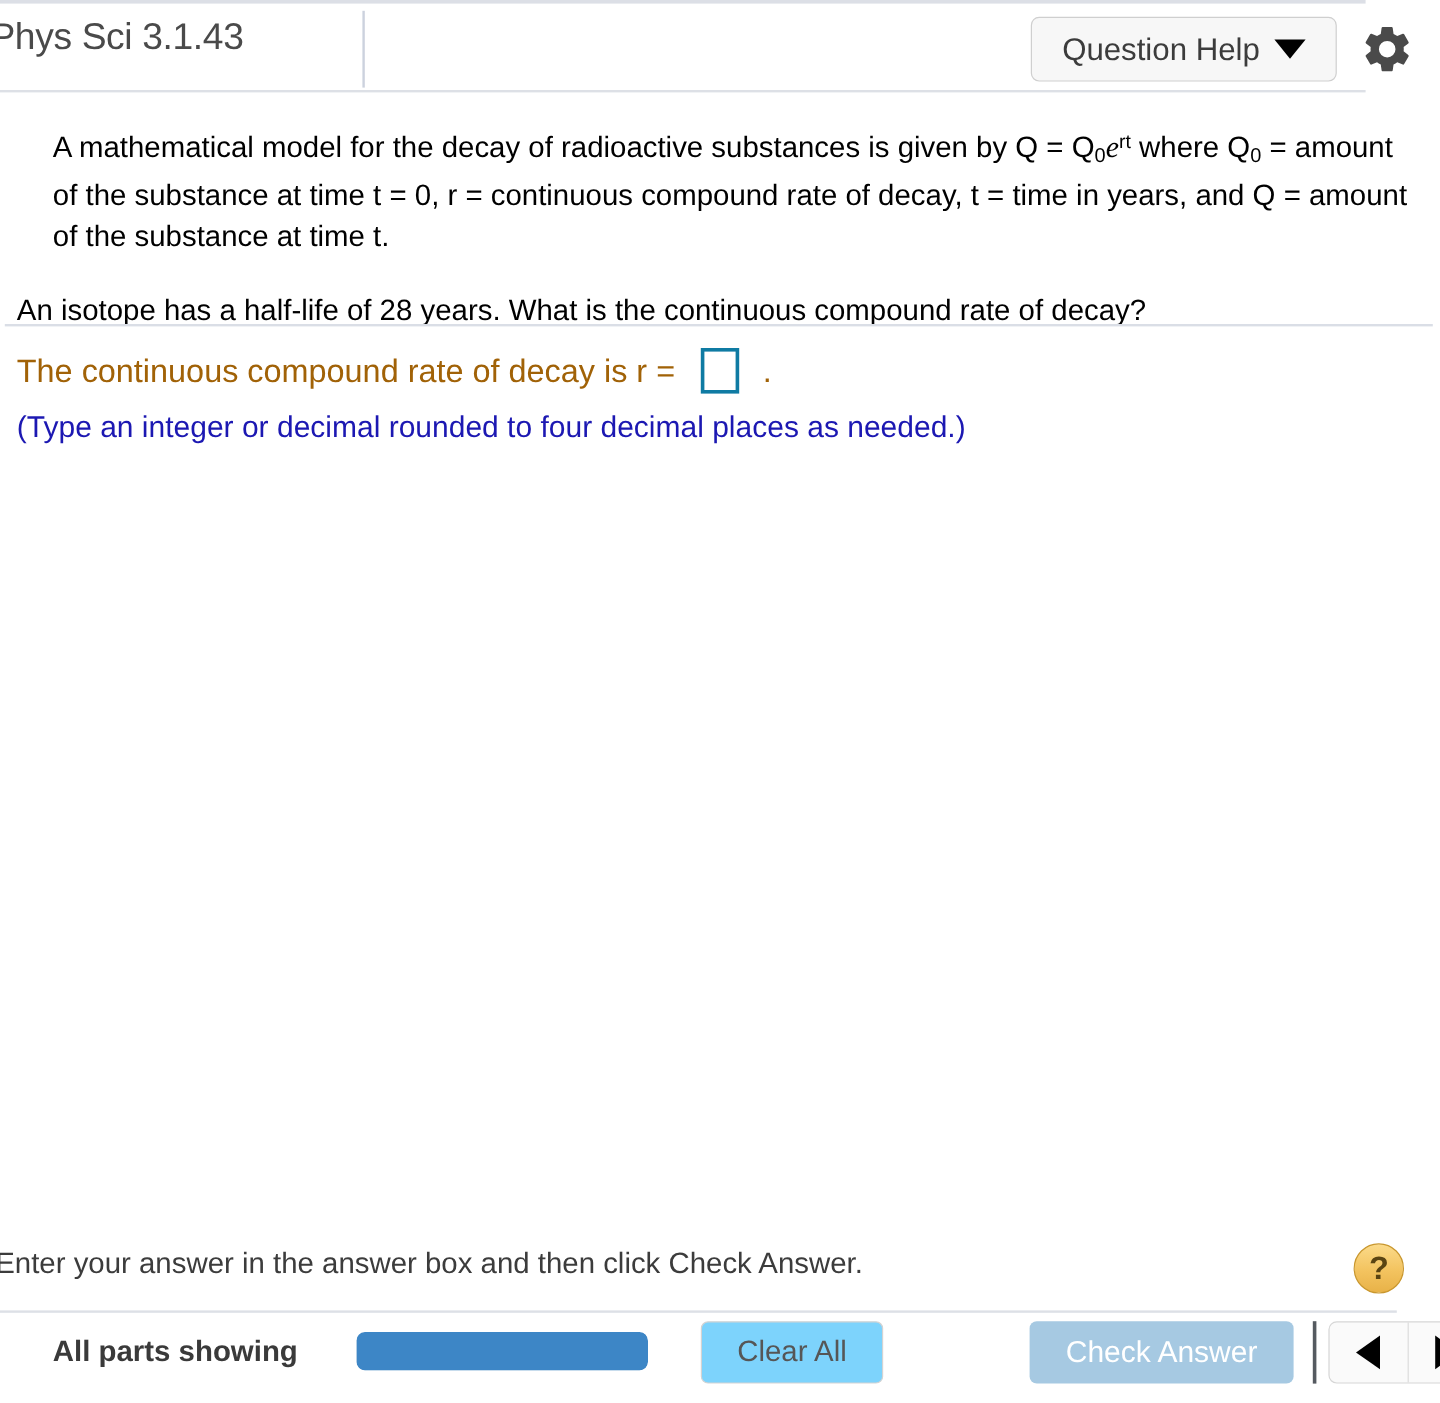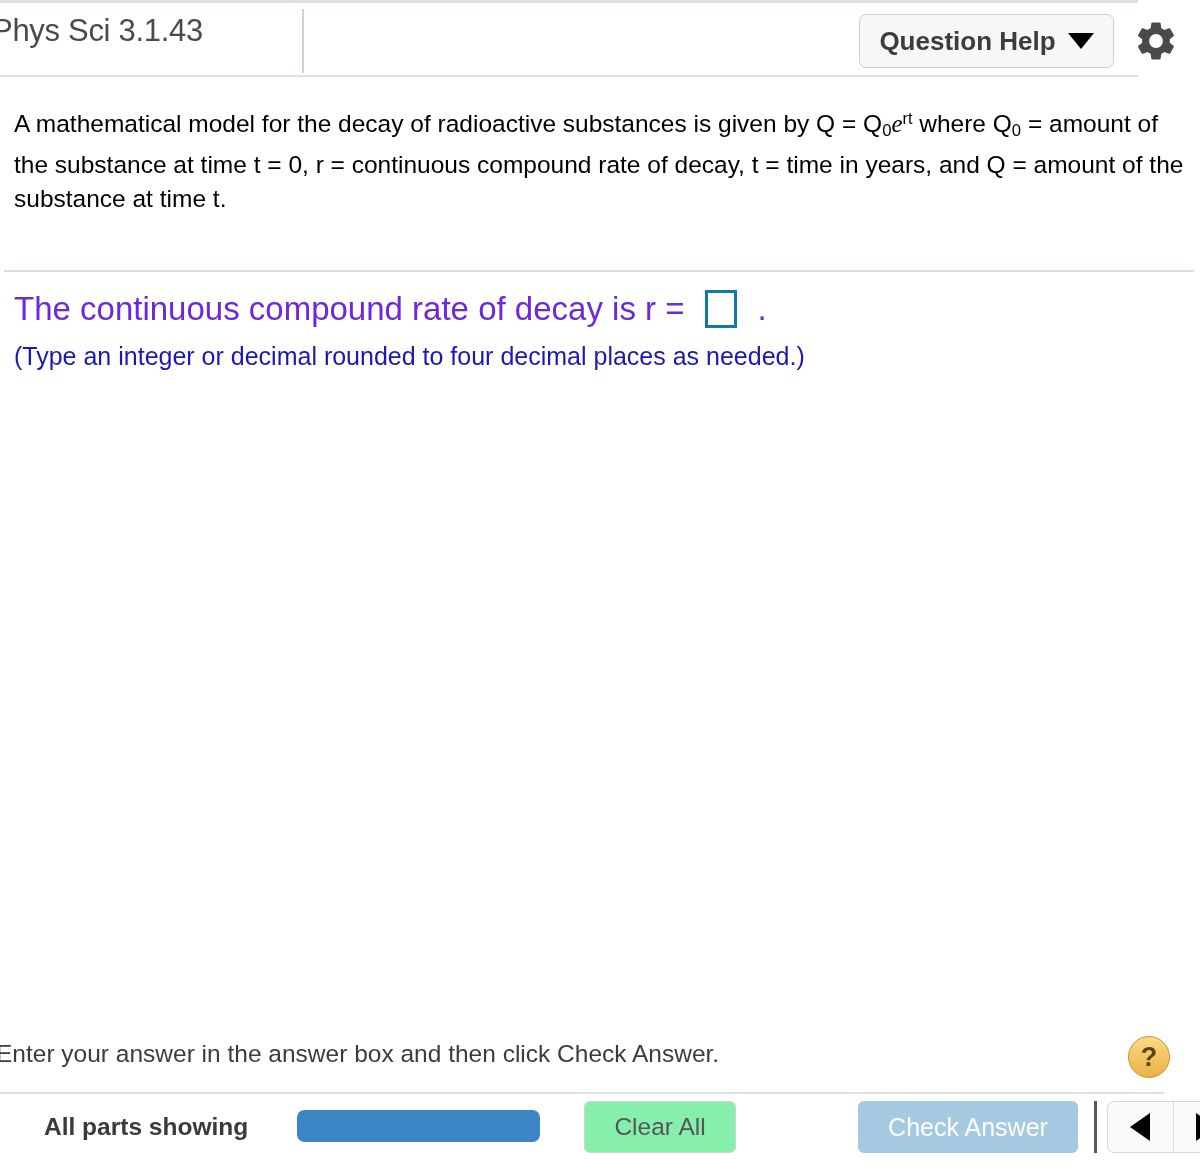--- a/index.html
+++ b/index.html
@@ -59,21 +59,20 @@
     display: flex;
     align-items: center;
     justify-content: center;
     gap: 12px;
     cursor: pointer;
   }
   .qhelp-label {
     font-size: 26px;
     color: #3c3c3c;
     white-space: nowrap;
-    font-weight: bold;
   }
   .caret-down {
     width: 0; height: 0;
     border-left: 13px solid transparent;
     border-right: 13px solid transparent;
     border-top: 16px solid #000;
   }
   .gear-icon {
     position: absolute;
     left: 1133px;
@@ -90,21 +89,21 @@
     top: 77px;
     width: 1200px;
   }
   .para {
     font-size: 24.5px;
     color: #000;
     line-height: 34px;
     padding: 0 14px 0 14px;
     margin: 0;
   }
-  .para.p1 { padding-top: 24px; }
+  .para.p1 { padding-top: 24px; margin-left: 30px; }
   .para.p2 { padding-top: 28px; }
   .eitalic { font-style: italic; font-family: "Liberation Serif", serif; font-size: 25px; }
   sub { font-size: 0.68em; vertical-align: -0.25em; }
   sup { font-size: 0.66em; vertical-align: 0.48em; }
 
   .hrule {
     position: absolute;
     left: 4px;
     top: 193px;
     width: 1190px;
@@ -114,22 +113,22 @@
 
   
   .answer-area {
     position: absolute;
     left: 0;
     top: 290px;
     width: 1200px;
     padding: 0 14px;
   }
   .answer-line {
-    font-size: 33px;
-    color: #6d28d9;
+    font-size: 27px;
+    color: #a16207;
     display: flex;
     align-items: center;
     gap: 15px;
     line-height: 34px;
   }
   .answer-box {
     display: inline-block;
     width: 32px;
     height: 38px;
     border: 3px solid #0f7ba3;
@@ -213,21 +212,21 @@
     border-radius: 7px;
   }
   .clear-btn {
     position: absolute;
     left: 536px;
     top: 3px;
     width: 152px;
     height: 52px;
     border: 1px solid #d3d3d3;
     border-radius: 6px;
-    background: #86efac;
+    background: #7dd3fc;
     color: #565656;
     font-size: 24.5px;
     font-family: "Liberation Sans", sans-serif;
     cursor: pointer;
   }
   .check-btn {
     position: absolute;
     left: 810px;
     top: 3px;
     width: 220px;
@@ -303,20 +302,21 @@
     </span>
   </div>
 
   <div class="qbody">
     <p class="para p1">
       <span>A mathematical model for the decay of radioactive substances is given by Q = Q</span><sub>0</sub><span class="eitalic">e</span><sup>rt</sup>
       <span>where Q</span><sub>0</sub>
       <span>= amount of the substance at time t = 0, r = continuous compound rate of decay, t = time in years, and Q = amount of the substance at time t.</span>
     </p>
 
+    <p class="para p2">An isotope has a half-life of 28 years. What is the continuous compound rate of decay?</p>
 
     <div class="hrule"></div>
   </div>
 
   <div class="answer-area">
     <div class="answer-line">
       <span>The continuous compound rate of decay is r =</span>
       <span class="answer-box" placeholder=""></span>
       <span>.</span>
     </div>

